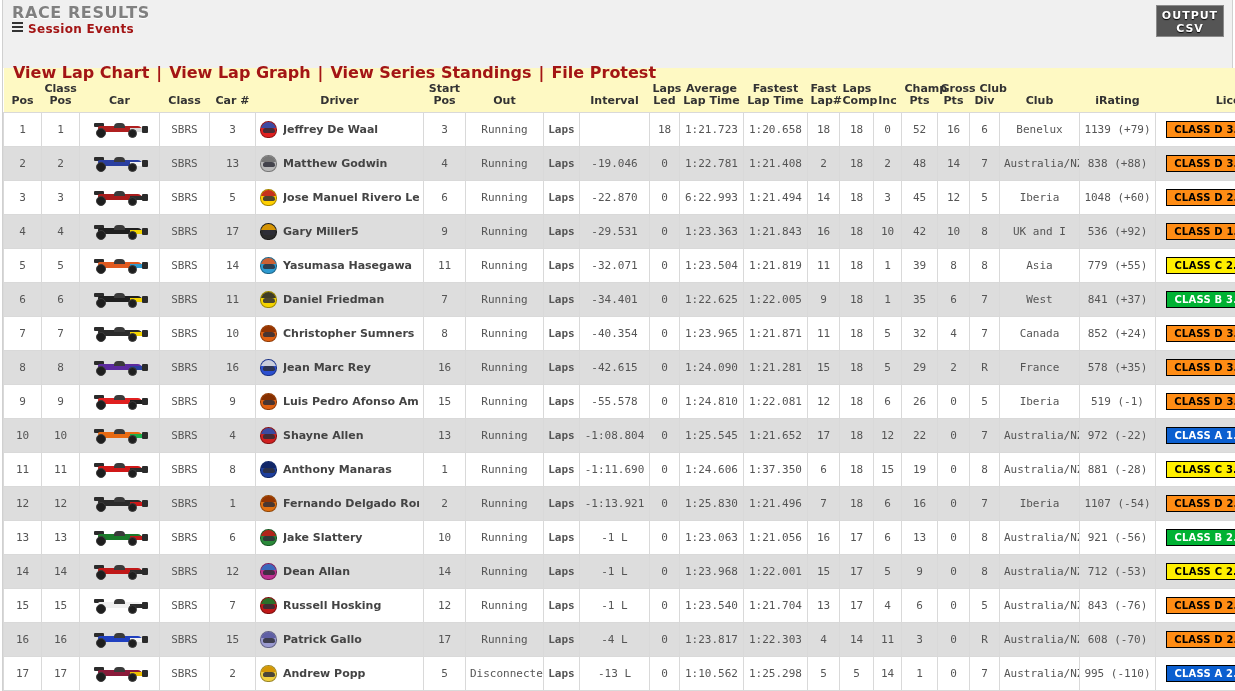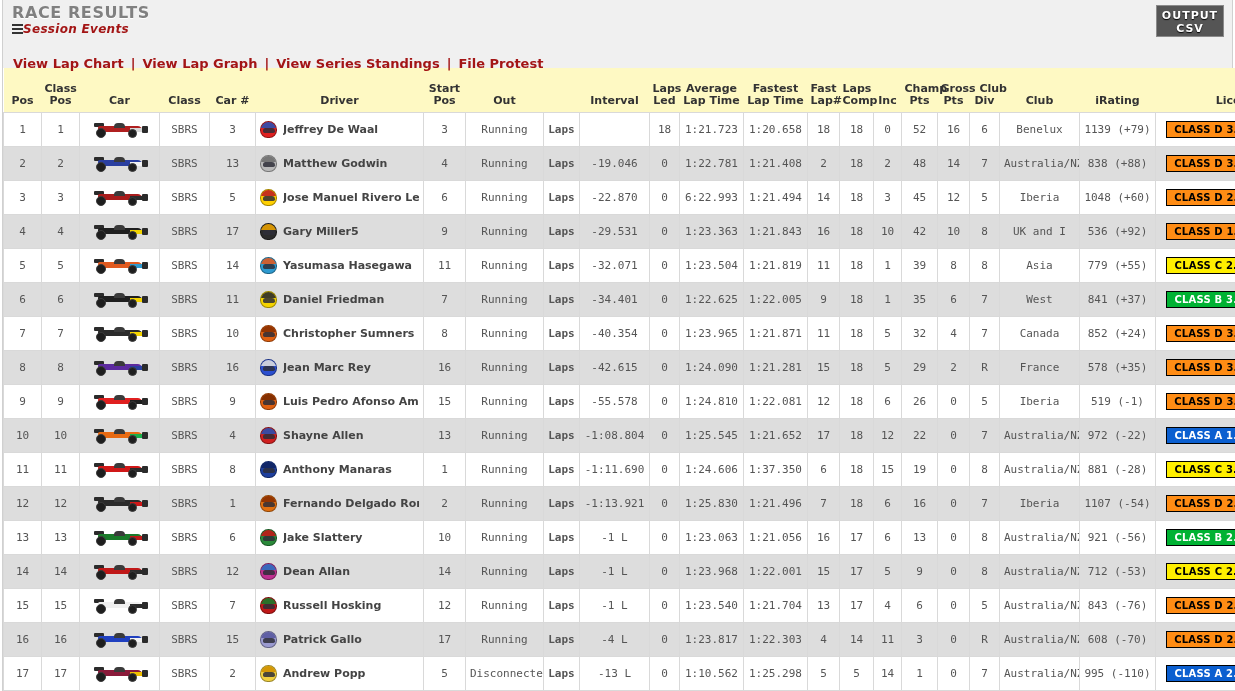--- a/index.html
+++ b/index.html
@@ -43,22 +43,22 @@
     font-weight: bold;
     letter-spacing: 0.6px;
     color: #808080;
     text-shadow: 0 1px 0 #ffffff;
   }
   .session-events-row {
     position: absolute;
     left: 9px;
     top: 22px;
     display: flex;
-    align-items: center;
-    font-style: italic;
+    align-items: flex-start;
+    gap: 5px;
   }
   .list-icon {
     display: inline-block;
     width: 11px;
     height: 10px;
     position: relative;
   }
   .list-icon i {
     position: absolute;
     left: 0;
@@ -74,24 +74,24 @@
     font-size: 12px;
     font-weight: bold;
     color: #a31515;
     letter-spacing: 0.3px;
     cursor: pointer;
     text-decoration: none;
   }
   .action-links {
     position: absolute;
     left: 10px;
-    top: 56px;
+    top: 63px;
     display: flex;
     align-items: center;
-    font-size: 13px;
+    font-size: 16px;
     font-weight: bold;
   }
   .action-links a {
     color: #a31515;
     text-decoration: none;
     cursor: pointer;
     white-space: nowrap;
   }
   .action-links .sep {
     color: #a31515;

